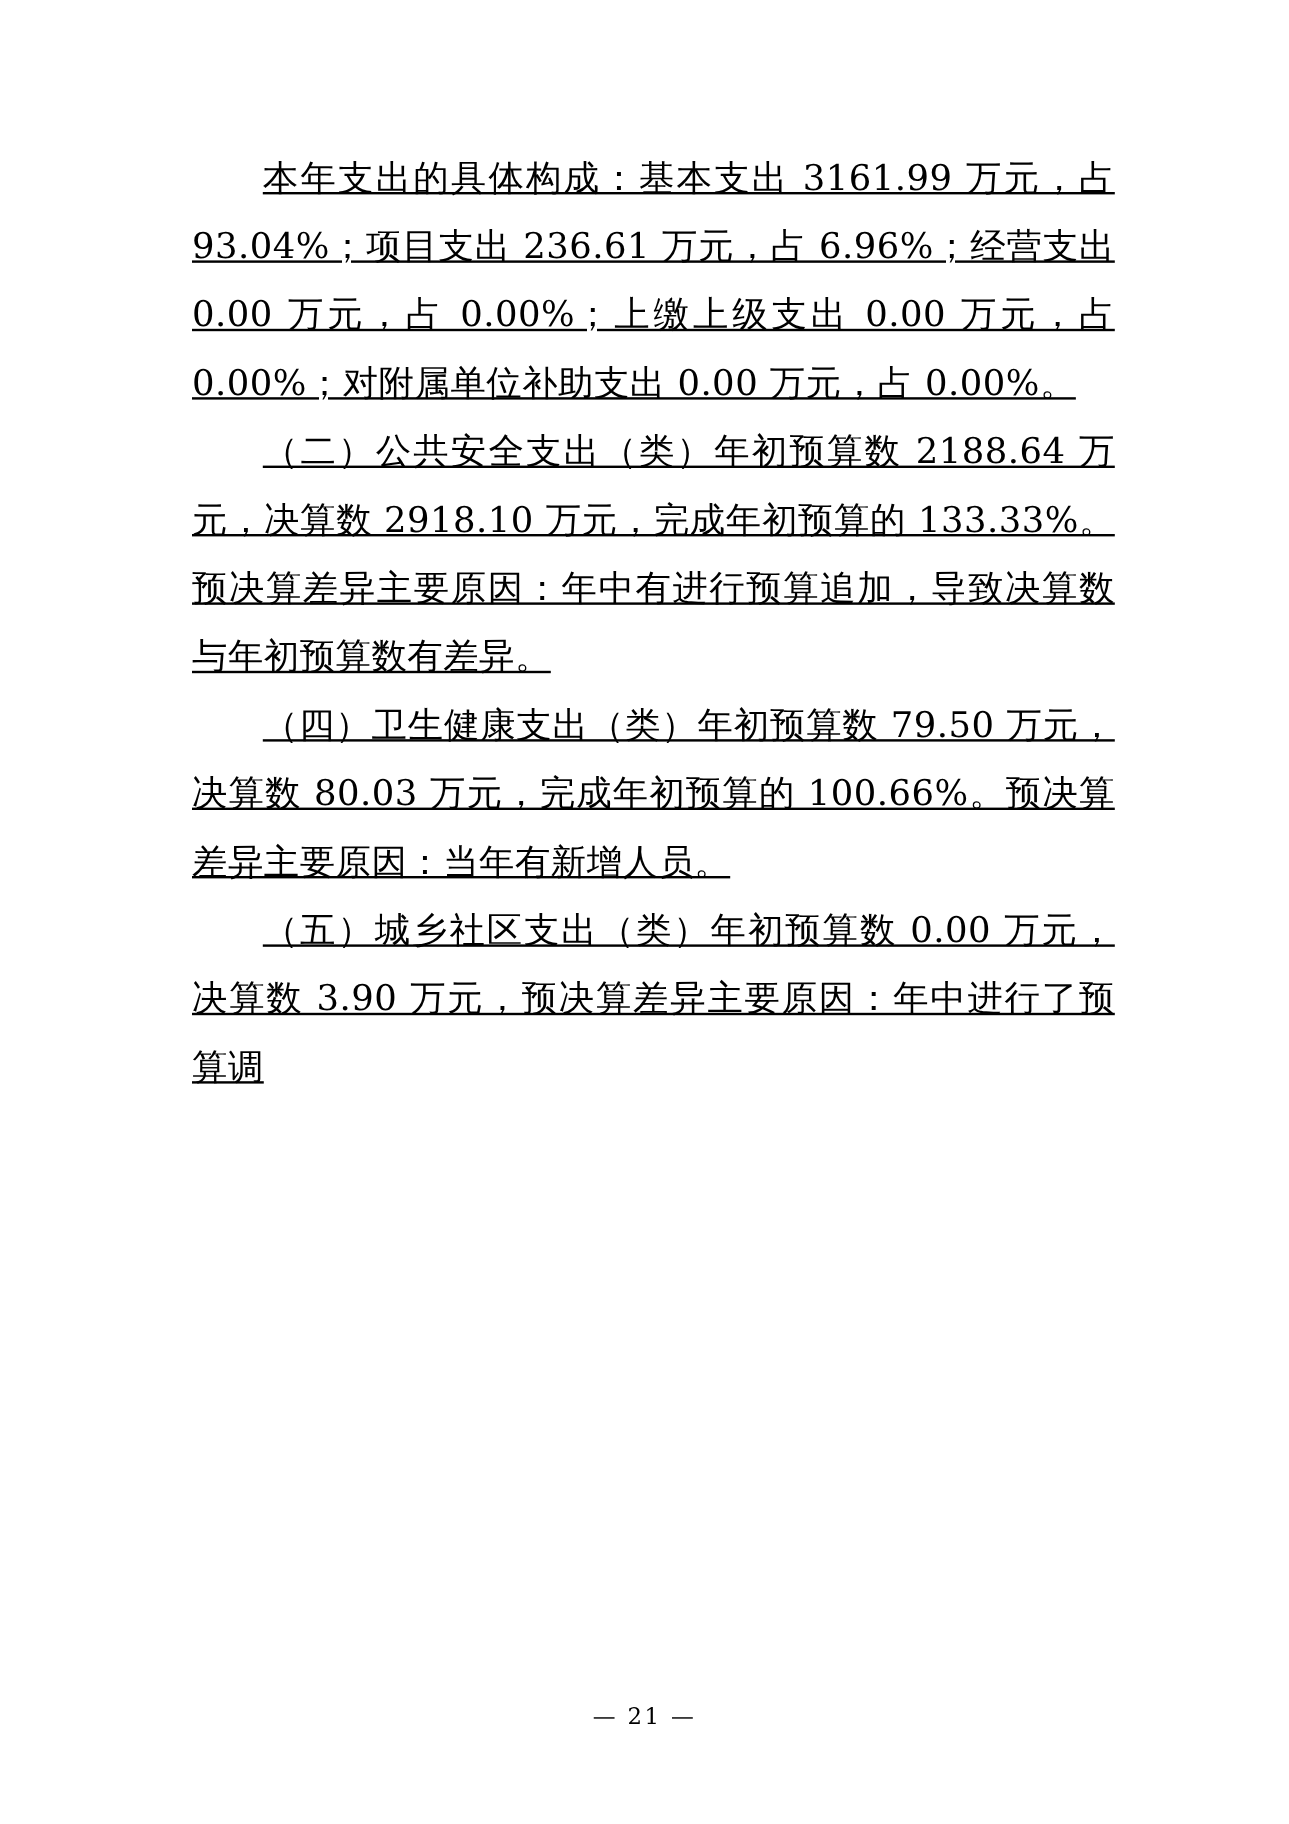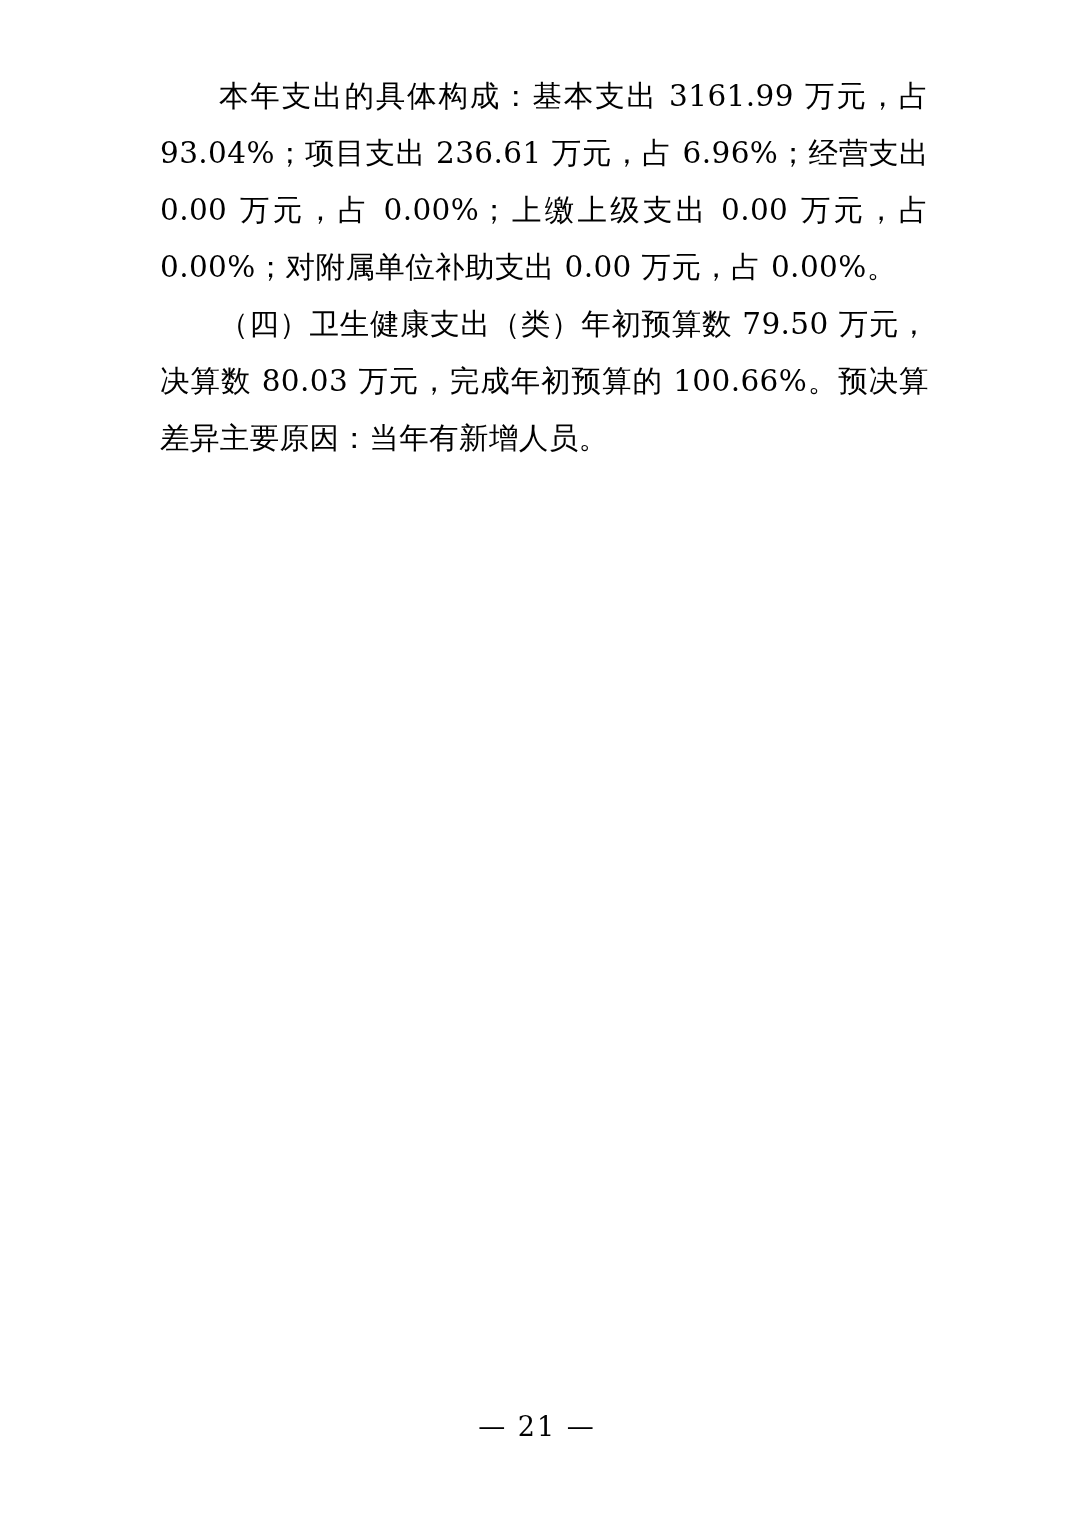--- a/index.html
+++ b/index.html
@@ -14,21 +14,22 @@
     font-family: "DejaVu Serif", "Liberation Serif", serif;
     color: #000000;
     overflow: hidden;
   }
   .page {
     position: absolute;
     left: 0; top: 0;
     width: 1074px;
     height: 1520px;
     box-sizing: border-box;
-    padding: 68px 145px 0 160px;
+    padding: 120px 145px 0 160px;
+    text-decoration: underline;
   }
   .doc-body {
     font-size: 29.5px;
     line-height: 57px;
     letter-spacing: 0.4px;
     text-align: justify;
     text-justify: inter-ideograph;
   }
   p.para {
     margin: 0;
@@ -40,27 +41,29 @@
     text-indent: 2em;
     font-weight: bold;
     letter-spacing: 1px;
   }
   .footer {
     position: absolute;
     left: 0;
     right: 0;
     bottom: 78px;
     text-align: center;
-    font-size: 27px;
+    font-size: 19px;
     font-family: "DejaVu Serif", "Liberation Serif", serif;
     letter-spacing: 2px;
   }
 </style>
 </head>
 <body>
 
 <div class="page">
   <div class="doc-body">
     <p class="para">本年支出的具体构成：基本支出 3161.99 万元，占 93.04%；项目支出 236.61 万元，占 6.96%；经营支出 0.00 万元，占 0.00%；上缴上级支出 0.00 万元，占 0.00%；对附属单位补助支出 0.00 万元，占 0.00%。</p>
+    <p class="para">（二）公共安全支出（类）年初预算数 2188.64 万元，决算数 2918.10 万元，完成年初预算的 133.33%。预决算差异主要原因：年中有进行预算追加，导致决算数与年初预算数有差异。</p>
     <p class="para">（四）卫生健康支出（类）年初预算数 79.50 万元，决算数 80.03 万元，完成年初预算的 100.66%。预决算差异主要原因：当年有新增人员。</p>
+    <p class="para">（五）城乡社区支出（类）年初预算数 0.00 万元，决算数 3.90 万元，预决算差异主要原因：年中进行了预算调</p>
   </div>
   <div class="footer">— 21 —</div>
 </div>
 
 </body></html>

